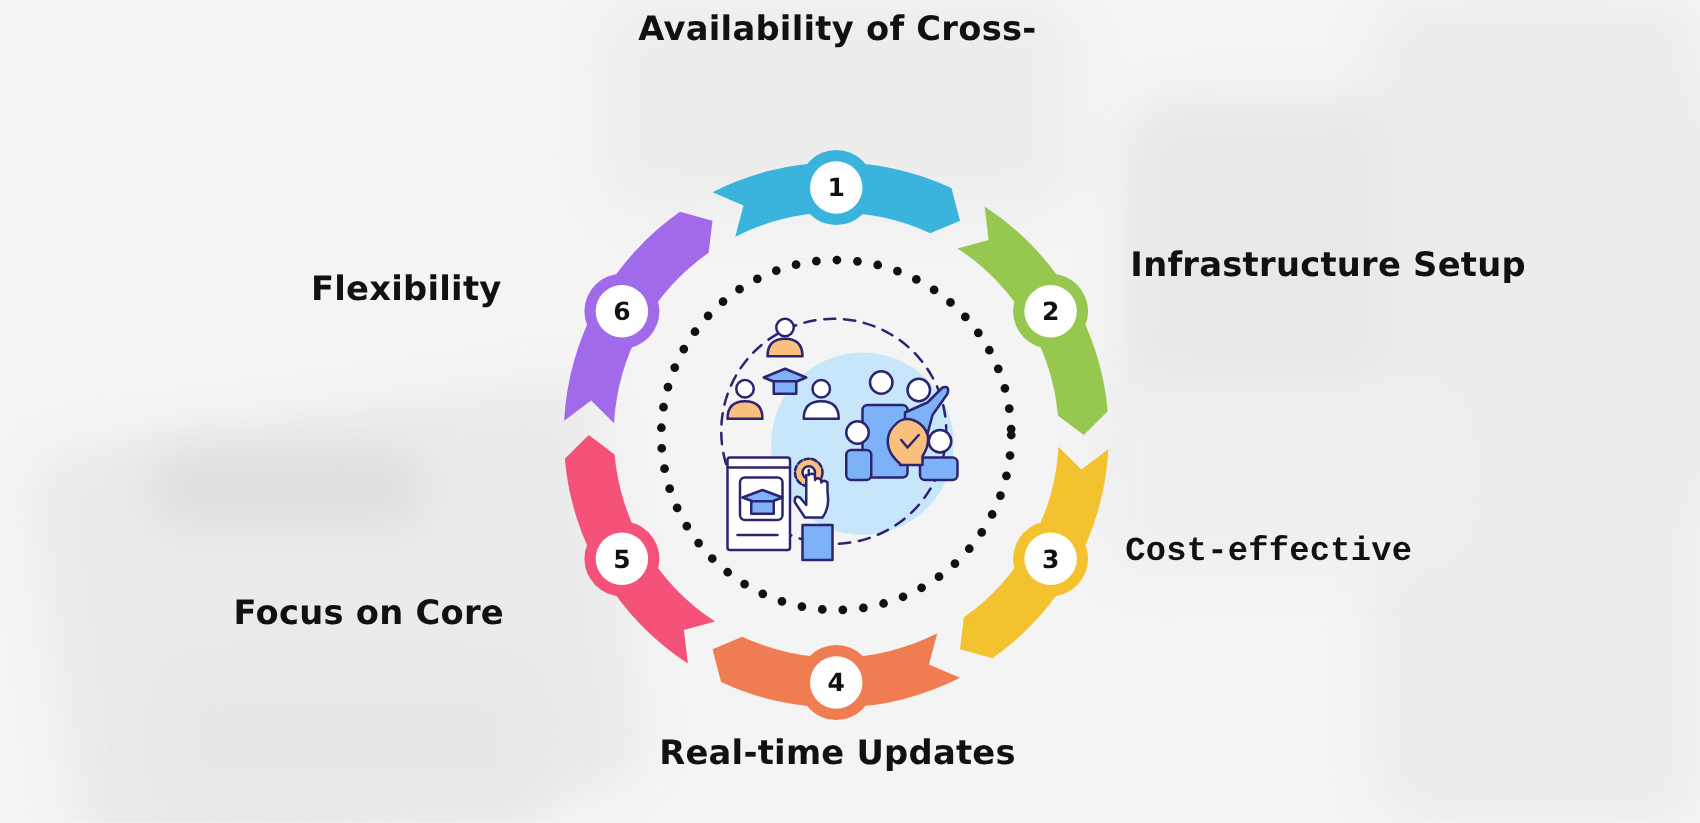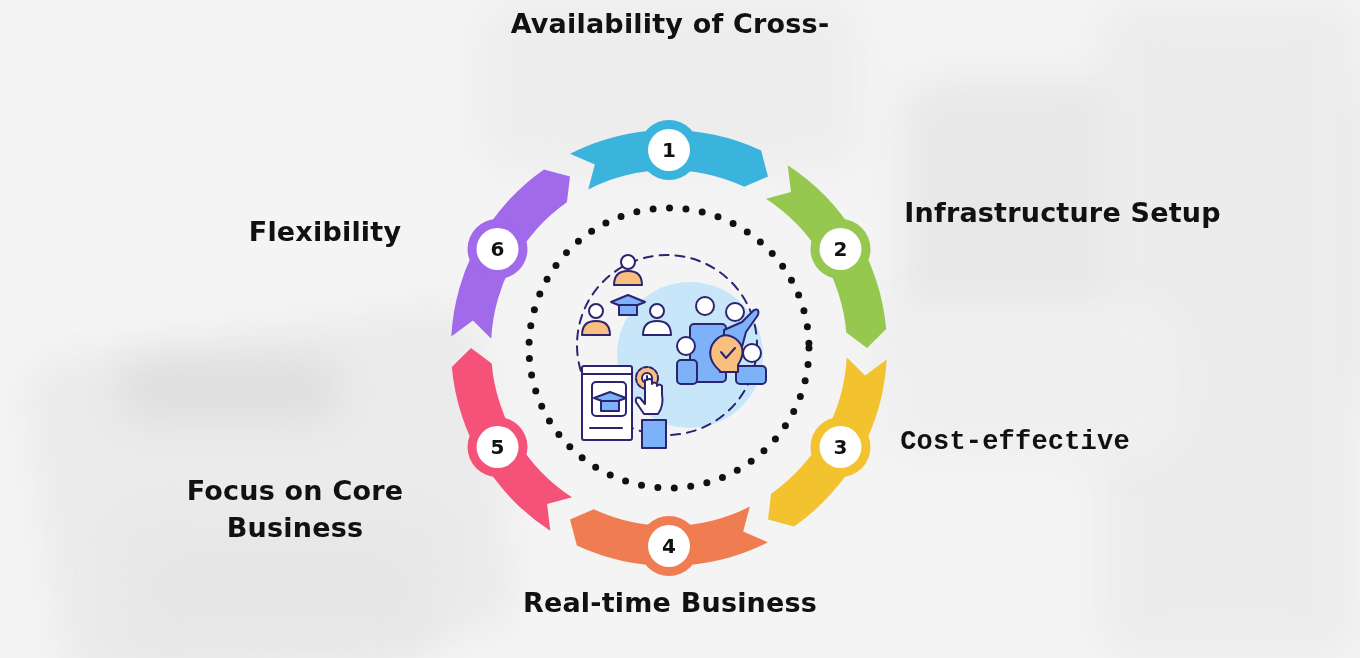--- a/index.html
+++ b/index.html
@@ -111,21 +111,20 @@
 <div class="lbl" style="left:495px;top:5px;width:350px;">
   <div>Availability of Cross-</div>
 </div>
 <div class="lbl" style="left:900px;top:194px;width:325px;">
   <div>Infrastructure Setup</div>
 </div>
 <div class="lbl" style="left:895px;top:424px;width:240px;font-family:Liberation Mono, monospace;">
   <div>Cost-effective</div>
 </div>
 <div class="lbl" style="left:505px;top:584px;width:330px;">
-  <div>Real-time Business</div>
+  <div>Real-time Updates</div>
 </div>
 <div class="lbl" style="left:175px;top:424px;width:240px;margin-top:48px;">
   <div>Focus on Core</div>
-  <div>Business</div>
 </div>
 <div class="lbl" style="left:240px;top:213px;width:170px;">
   <div>Flexibility</div>
 </div>
 
 </body></html>

